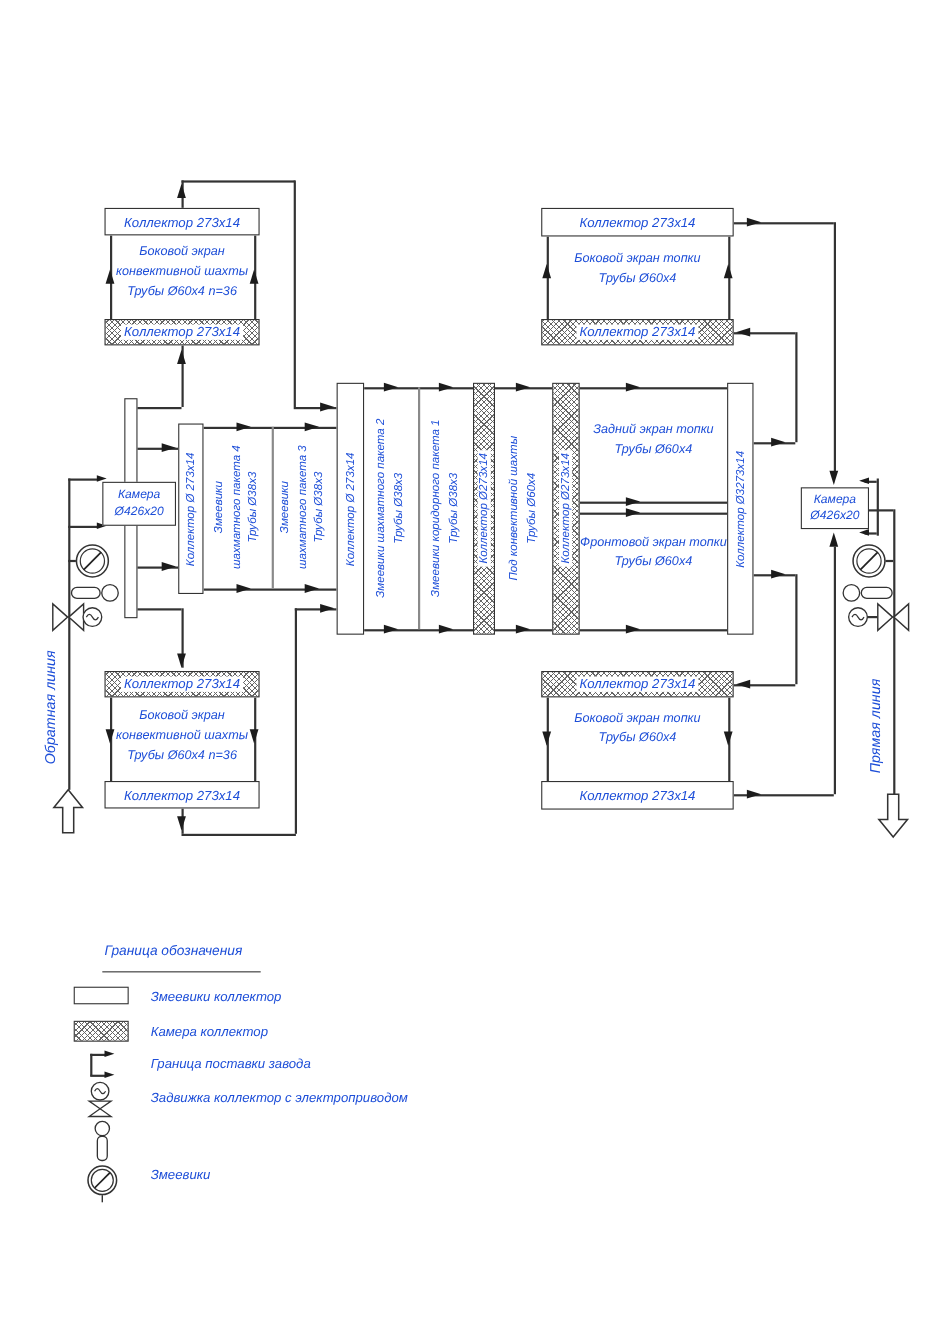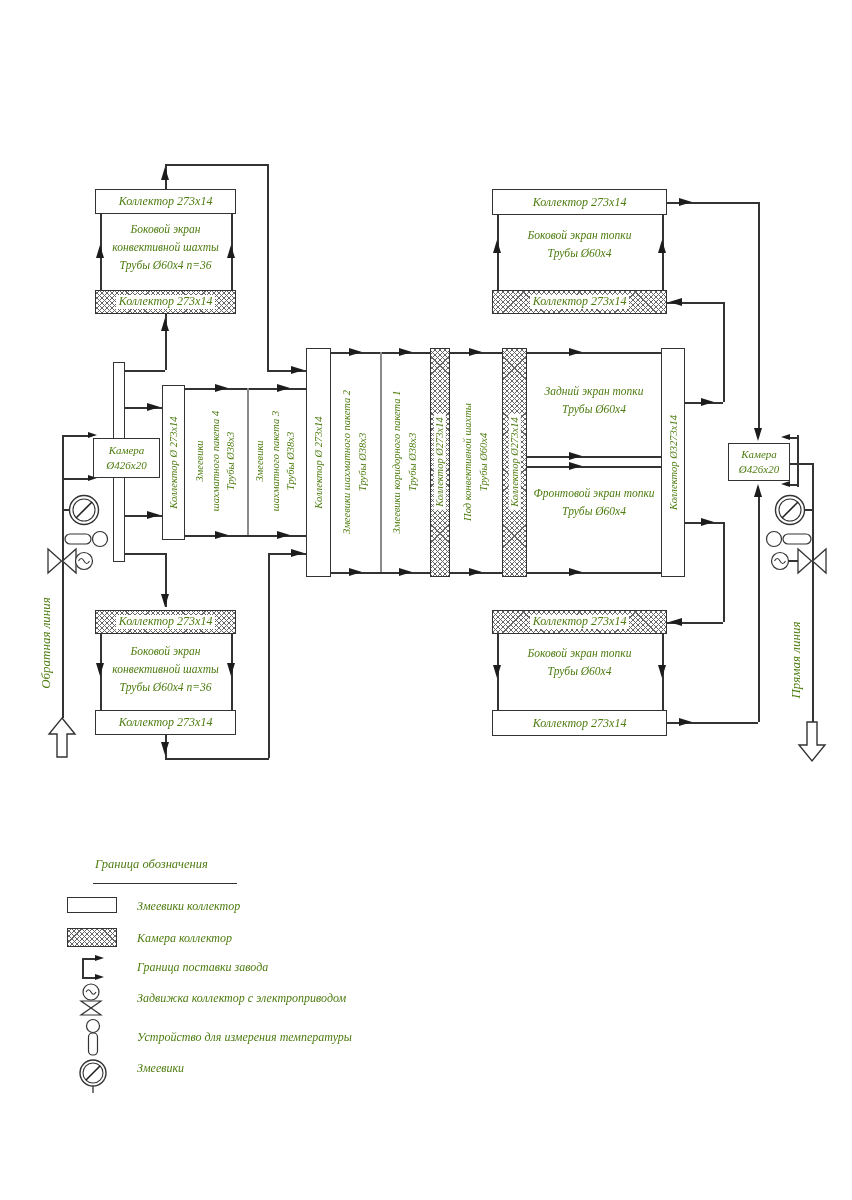--- a/index.html
+++ b/index.html
@@ -1,17 +1,17 @@
 <!DOCTYPE html>
 <html><head>
 <meta charset="utf-8">
 <style>
   html,body{margin:0;padding:0;background:#fff;}
   .sheet{position:relative;width:852px;height:1200px;background:#fff;overflow:hidden;
-         font-family:Liberation Serif, serif;font-style:italic;color:#4d7c0f;}
+         font-family:Liberation Sans, sans-serif;font-style:italic;color:#1d4ed8;}
   .hl{position:absolute;height:1.5px;background:#333;}
   .vl{position:absolute;width:1.5px;background:#333;}
   .gl{background:#8a8a8a;}
   .ar{position:absolute;width:0;height:0;border-style:solid;}
   .ar-r{border-width:4px 0 4px 13px;border-color:transparent transparent transparent #1c1c1c;}
   .ar-l{border-width:4px 13px 4px 0;border-color:transparent #1c1c1c transparent transparent;}
   .ar-u{border-width:0 4px 13px 4px;border-color:transparent transparent #1c1c1c transparent;}
   .ar-d{border-width:13px 4px 0 4px;border-color:#1c1c1c transparent transparent transparent;}
   .sm.ar-r{border-width:3px 0 3px 9px;}
   .sm.ar-l{border-width:3px 9px 3px 0;}
@@ -306,21 +306,20 @@
   <svg style="left:80px;top:1000px;" width="22" height="16">
     <polygon points="1,1 21,1 11,8" fill="#fff" stroke="#333" stroke-width="1.2"></polygon>
     <polygon points="1,15 21,15 11,8" fill="#fff" stroke="#333" stroke-width="1.2"></polygon>
   </svg>
   <div class="lg" style="left:137px;top:990px;">Задвижка коллектор с электроприводом</div>
 
   <svg style="left:84px;top:1018px;" width="18" height="40">
     <circle cx="9" cy="8" r="6.5" fill="#fff" stroke="#333" stroke-width="1.2"></circle>
     <rect x="4.5" y="15" width="9" height="22" rx="4" fill="#fff" stroke="#333" stroke-width="1.2"></rect>
   </svg>
-  <div class="lg" style="left:137px;top:1029px;">Устройство для измерения температуры</div>
 
   <svg style="left:76px;top:1058px;" width="34" height="38">
     <circle cx="17" cy="15" r="13" fill="#fff" stroke="#333" stroke-width="1.4"></circle>
     <circle cx="17" cy="15" r="10" fill="#fff" stroke="#333" stroke-width="1.1"></circle>
     <line x1="10" y1="22" x2="24" y2="8" stroke="#222" stroke-width="1.6"></line>
     <line x1="17" y1="28.5" x2="17" y2="35" stroke="#333" stroke-width="1.3"></line>
   </svg>
   <div class="lg" style="left:137px;top:1060px;">Змеевики</div>
 
 </div>

